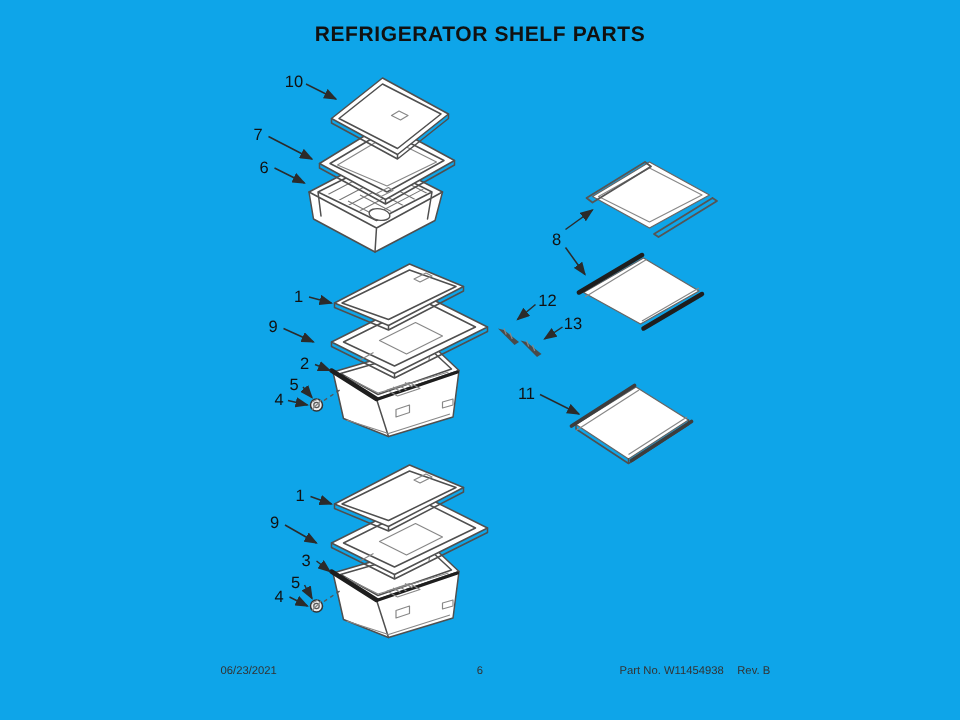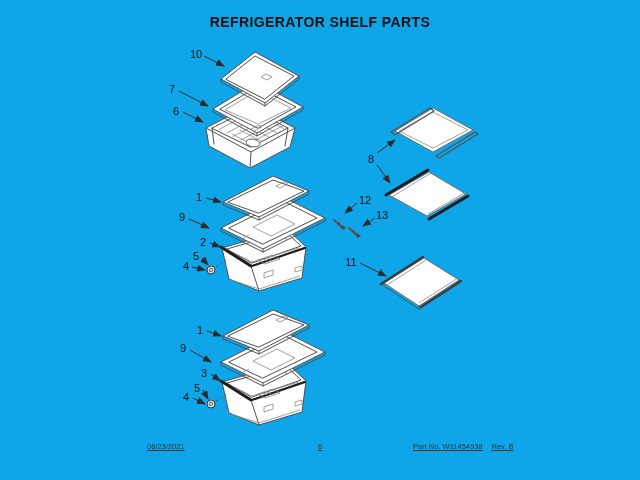--- a/index.html
+++ b/index.html
@@ -5,21 +5,21 @@
   html,body{margin:0;padding:0;background:#888;}
   .page{
     position:relative;width:640px;height:480px;background:#0ea5e9;
     font-family:"Liberation Sans",sans-serif;overflow:hidden;
   }
   .title{
     position:absolute;top:14px;left:0;width:640px;text-align:center;
     font-size:14px;font-weight:bold;letter-spacing:.4px;color:#111;
   }
   svg{position:absolute;left:0;top:0;}
-  .ft{position:absolute;top:442px;font-size:7.5px;color:#333;text-decoration:underline;}
+  .ft{position:absolute;top:442px;font-size:7.5px;color:#333;}
   .ft-date{left:147px;}
   .ft-page{left:0;width:640px;text-align:center;}
   .ft-part{left:385px;padding-left:28px;}
   .ft-part span{margin-right:9px;}
   
   .s1{fill:none;stroke:#4f4f4f;stroke-width:1;stroke-linejoin:round;stroke-linecap:round;}
   .s2{fill:none;stroke:#888;stroke-width:.8;stroke-linejoin:round;}
   .fw{fill:#fff;stroke:#4f4f4f;stroke-width:1;stroke-linejoin:round;}
   .fw2{fill:#fff;stroke:#666;stroke-width:.9;stroke-linejoin:round;}
   .dk{fill:none;stroke:#1e1e1e;stroke-width:3;stroke-linecap:round;}

